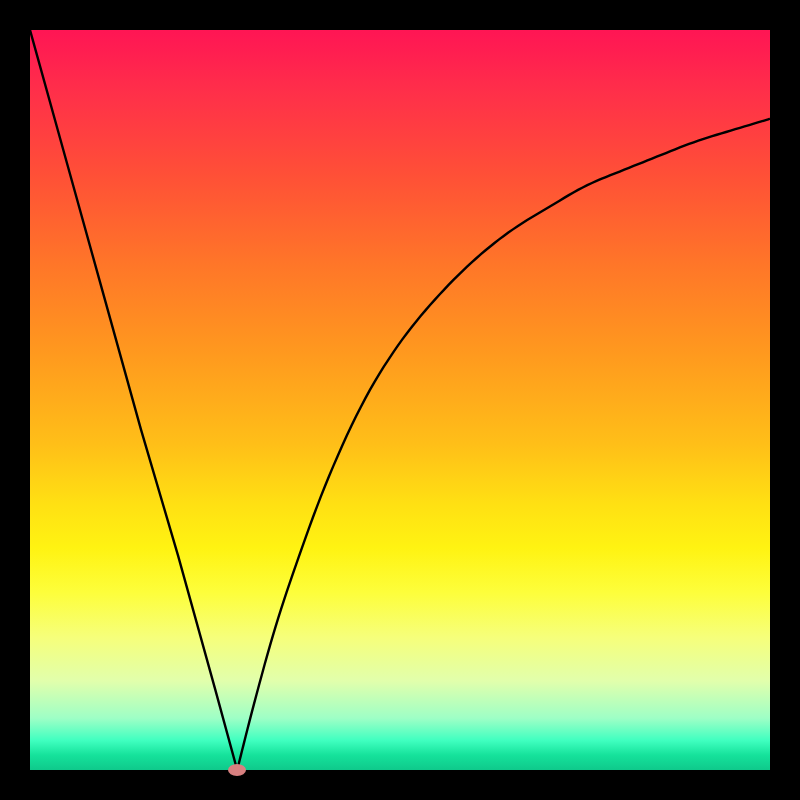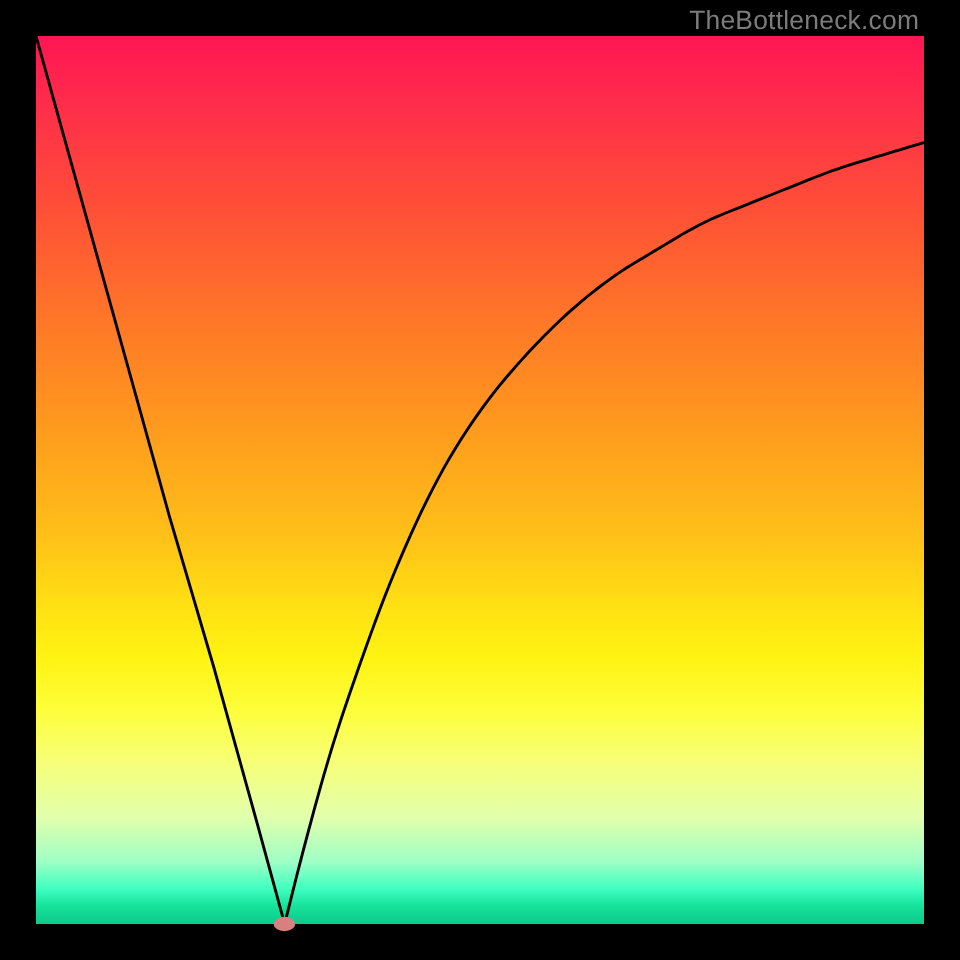--- a/index.html
+++ b/index.html
@@ -71,14 +71,13 @@
 <body>
 
 <div class="frame">
   <div class="plot">
     <svg class="curve" viewBox="0 0 740 740" preserveAspectRatio="none">
       <path id="curve-left" d="M 0.00 0.00 L 37.00 133.20 L 74.00 266.40 L 111.00 399.60 L 148.00 525.40 L 185.00 658.60 L 207.20 740.00" fill="none" stroke="#000" stroke-width="2.4"></path>
       <path id="curve-right" d="M 207.20 740.00 L 207.43 739.08 L 207.89 737.23 L 208.59 734.45 L 209.51 730.75 L 210.67 726.13 L 212.06 720.58 L 213.68 714.10 L 215.53 706.70 L 217.49 698.95 L 219.57 690.86 L 221.77 682.42 L 224.08 673.63 L 226.51 664.50 L 229.05 655.02 L 231.71 645.19 L 234.49 635.01 L 237.26 625.07 L 240.04 615.36 L 242.81 605.88 L 245.59 596.63 L 248.36 587.61 L 251.14 578.82 L 253.91 570.26 L 256.69 561.94 L 259.58 553.38 L 262.58 544.59 L 265.71 535.58 L 268.94 526.33 L 272.30 516.84 L 275.77 507.13 L 279.35 497.19 L 283.05 487.01 L 286.87 476.84 L 290.80 466.66 L 294.84 456.49 L 299.01 446.31 L 303.28 436.14 L 307.68 425.96 L 312.19 415.79 L 316.81 405.61 L 321.44 395.78 L 326.06 386.30 L 330.69 377.17 L 335.31 368.38 L 339.94 359.94 L 344.56 351.85 L 349.19 344.10 L 353.81 336.70 L 358.44 329.53 L 363.06 322.59 L 367.69 315.89 L 372.31 309.41 L 376.94 303.17 L 381.56 297.16 L 386.19 291.38 L 390.81 285.82 L 395.44 280.39 L 400.06 275.07 L 404.69 269.87 L 409.31 264.78 L 413.94 259.81 L 418.56 254.95 L 423.19 250.21 L 427.81 245.59 L 432.44 241.08 L 437.06 236.68 L 441.69 232.41 L 446.31 228.24 L 450.94 224.20 L 455.56 220.27 L 460.19 216.45 L 464.81 212.75 L 469.44 209.17 L 474.06 205.70 L 478.69 202.34 L 483.31 199.11 L 487.94 195.98 L 492.56 192.98 L 497.19 190.09 L 501.81 187.31 L 506.44 184.54 L 511.06 181.76 L 515.69 178.99 L 520.31 176.21 L 524.94 173.44 L 529.56 170.66 L 534.19 167.89 L 538.81 165.11 L 543.44 162.45 L 548.06 159.91 L 552.69 157.48 L 557.31 155.17 L 561.94 152.97 L 566.56 150.89 L 571.19 148.93 L 575.81 147.07 L 580.44 145.23 L 585.06 143.38 L 589.69 141.52 L 594.31 139.67 L 598.94 137.83 L 603.56 135.98 L 608.19 134.13 L 612.81 132.27 L 617.44 130.43 L 622.06 128.57 L 626.69 126.73 L 631.31 124.88 L 635.94 123.02 L 640.56 121.17 L 645.19 119.33 L 649.81 117.47 L 654.44 115.68 L 659.06 113.95 L 663.69 112.27 L 668.31 110.65 L 672.94 109.09 L 677.56 107.59 L 682.19 106.14 L 686.81 104.76 L 691.44 103.37 L 696.06 101.98 L 700.69 100.59 L 705.31 99.21 L 709.94 97.82 L 714.56 96.43 L 719.19 95.04 L 723.81 93.66 L 727.86 92.44 L 731.33 91.40 L 734.22 90.53 L 736.53 89.84 L 738.27 89.32 L 739.42 88.97 L 740.00 88.80" fill="none" stroke="#000" stroke-width="2.4"></path>
     </svg>
     <div class="marker" id="marker" style="left: 207.2px; top: 740px; background: rgb(216, 128, 128);"></div>
   </div>
-  <div class="watermark">TheBottleneck.com</div>
 </div>
 
 </body></html>

